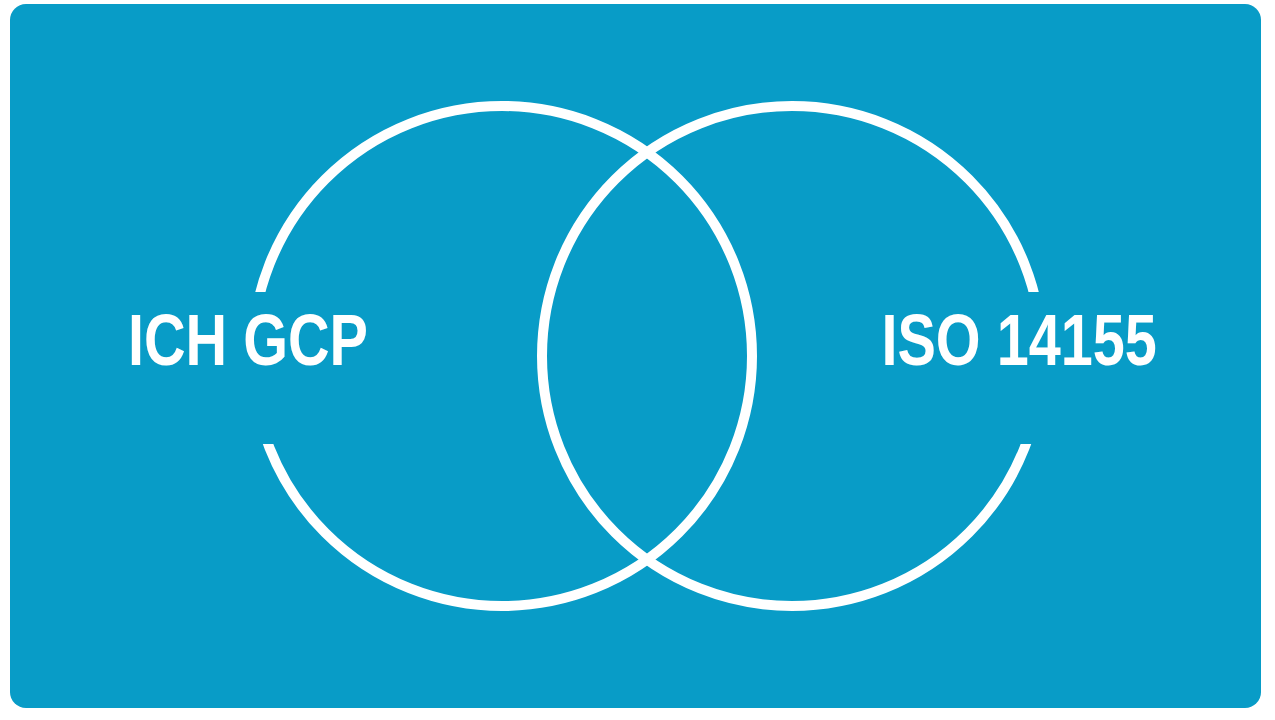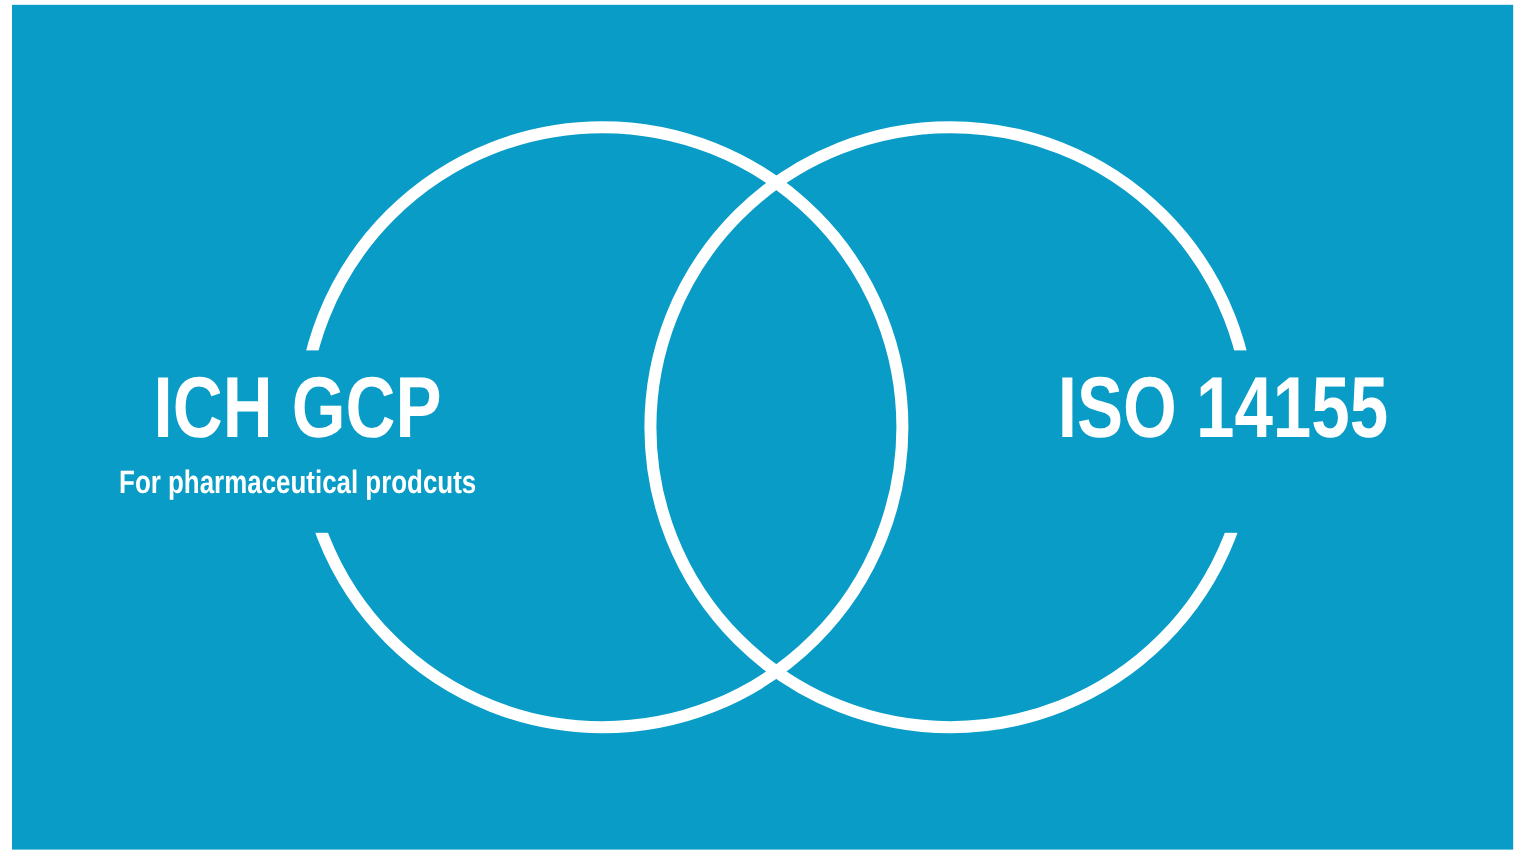--- a/index.html
+++ b/index.html
@@ -79,33 +79,30 @@
     transform: scaleX(0.8);
     transform-origin: 50% 50%;
     white-space: nowrap;
   }
 </style>
 </head>
 <body>
 
 <div class="frame" style="background-color: rgb(255, 255, 255);">
 
-  <div class="slide" style="background-color: rgb(8, 156, 199);">
+  <div class="slide" style="background-color: rgb(8, 156, 199); border-radius: 16px;">
 
     <svg class="venn-svg" viewBox="0 0 1251 704">
       <circle class="venn-circle" cx="492" cy="352" r="250" style="stroke: rgb(255, 255, 255);"></circle>
       <circle class="venn-circle" cx="782" cy="352" r="250" style="stroke: rgb(255, 255, 255);"></circle>
     </svg>
 
     <div class="label-block left" style="background-color: rgb(8, 156, 199);">
       <div class="venn-title">
         <span class="condensed">ICH GCP</span>
-      </div>
-      <div class="venn-subtitle">
-        <span class="condensed">For pharmaceutical prodcuts</span>
       </div>
     </div>
 
     <div class="label-block right" style="background-color: rgb(8, 156, 199);">
       <div class="venn-title">
         <span class="condensed">ISO 14155</span>
       </div>
     </div>
 
   </div>

